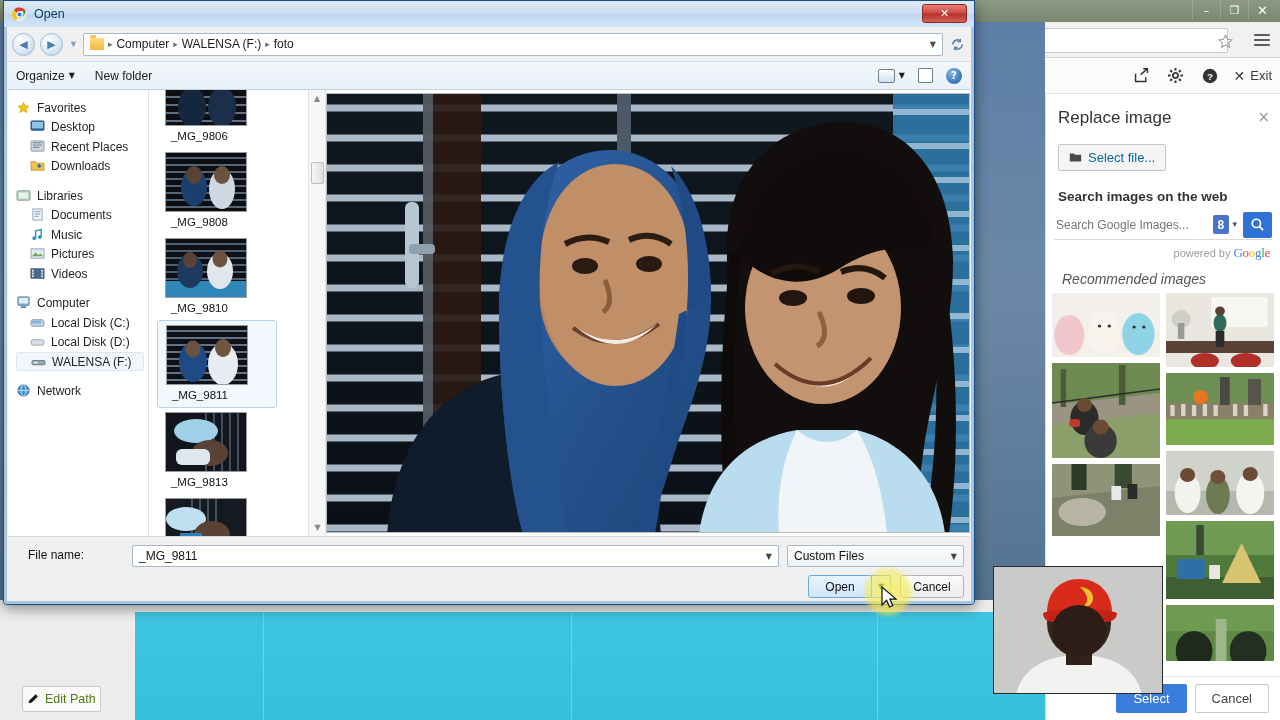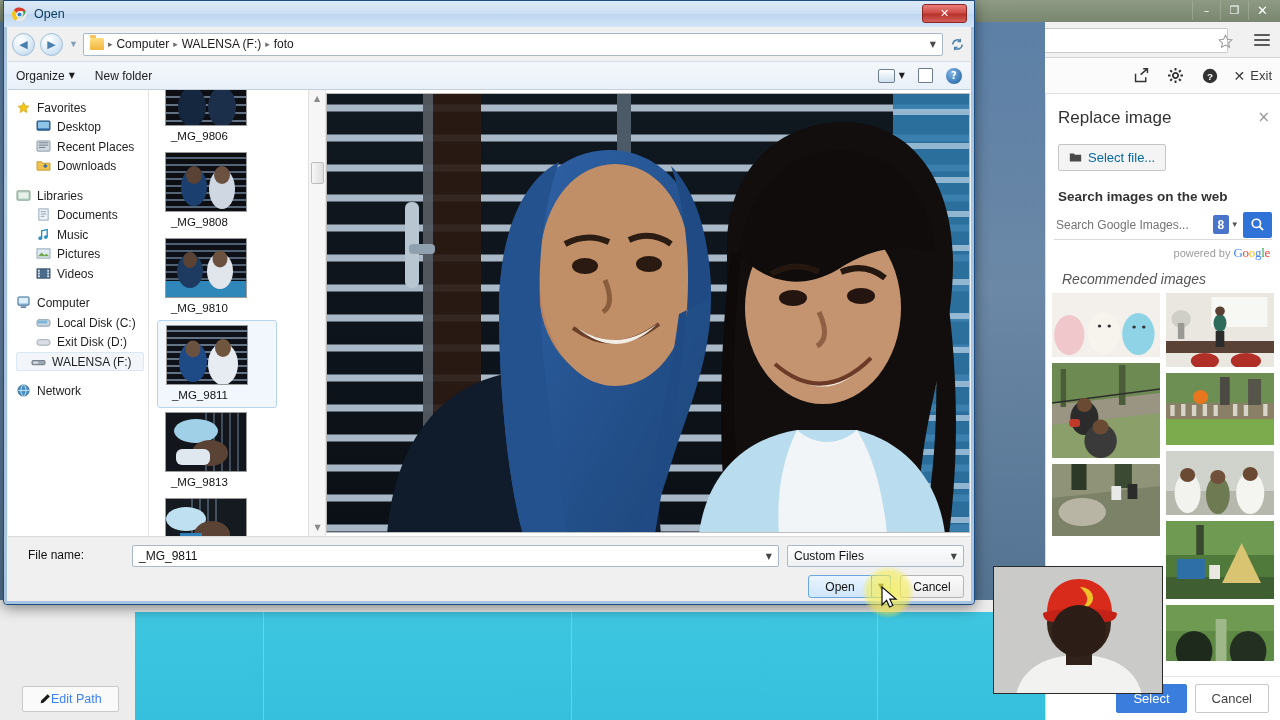--- a/index.html
+++ b/index.html
@@ -90,23 +90,23 @@
   }
   .btn-replace { background: #3b7ddd; color: #fff; border: 1px solid #3b7ddd; padding: 6px 16px; font-size: 13px; border-radius: 2px; }
   .btn-cancel-p { background: #fff; color: #444; border: 1px solid #c8c8c8; padding: 6px 16px; font-size: 13px; border-radius: 2px; }
 
   
   .page-body { position: absolute; left: 0; top: 600px; width: 1045px; height: 120px; background: #ececec; }
   .teal-band { position: absolute; left: 135px; top: 612px; width: 910px; height: 108px; background: linear-gradient(180deg,#3ec6e0 0%,#36c0dd 100%); }
   .teal-band .gl { position: absolute; top: 0; width: 1px; height: 108px; background: rgba(255,255,255,.25); }
   .edit-path-btn {
     position: absolute; left: 22px; top: 686px;
-    display: inline-flex; align-items: center; 
-    padding: 5px 16px; background: #fafafa; border: 1px solid #c9c9c9; border-radius: 2px;
-    font-size: 12.5px; color: #3b82f6;
+    display: inline-flex; align-items: center; gap: 6px;
+    padding: 5px 4px; background: #fafafa; border: 1px solid #c9c9c9; border-radius: 2px;
+    font-size: 12.5px; color: #4d7c0f;
   }
 
   
   .dialog {
     position: absolute; left: 3px; top: 0px; width: 972px; height: 605px;
     background: #f0f0f0;
     border: 1px solid #1c4d82;
     border-radius: 0 0 4px 4px;
     box-shadow: 0 3px 14px rgba(0,0,0,.45);
   }
@@ -162,21 +162,21 @@
   .view-ico { width:17px;height:14px;border:1px solid #6c7d8e;border-radius:2px;background:linear-gradient(180deg,#fff,#cfe0ef); position:relative; }
   .pane-ico { width:15px;height:15px;border:1px solid #6c7d8e;border-radius:1px;background:#fff; }
   .pane-ico:after{content:'';position:absolute;}
   .help-ico { width:16px;height:16px;border-radius:50%;background:radial-gradient(circle at 35% 30%,#7fb4e6,#1c5f9e); color:#fff;font-size:10px;font-weight:bold;display:flex;align-items:center;justify-content:center; font-family:"DejaVu Sans",sans-serif;}
 
   .dlg-body { position: absolute; left: 4px; top: 89px; right: 4px; bottom: 68px; background: #fff; display: flex; }
 
   
   .nav-pane { width: 156px; background: #fff; border-right: 1px solid #e3e3e3; padding: 8px 0 0 0; overflow: hidden; }
   .np-group { margin-bottom: 10px; }
-  .np-row { display: flex; align-items: center; gap: 6px; height: 19.5px; padding-left: 28px; font-size: 12px; color: #1f1f1f; }
+  .np-row { display: flex; align-items: center; gap: 6px; height: 19.5px; padding-left: 22px; font-size: 12px; color: #1f1f1f; }
   .np-row.head { padding-left: 8px; font-size: 12px; }
   .np-row.sel { background: #f2f6fb; border: 1px solid #dbe7f3; border-radius: 2px; margin: 0 4px 0 8px; padding-left: 14px; height:19px;}
   .np-ico { width: 15px; height: 14px; flex: 0 0 15px; border-radius: 2px; }
 
   
   .file-pane { width: 196px; position: relative; background: #fff; border-right: 1px solid #e3e3e3; overflow: hidden; }
   .file-items { position: absolute; left: 0; top: -28px; width: 178px; }
   .file-item { padding: 4px 0 2px 16px; }
   .file-item .fthumb { width: 82px; height: 60px; border: 1px solid #9a9a9a; background: #111; overflow: hidden; position: relative; }
   .file-item .fname { font-size: 11.5px; color: #111; margin: 4px 0 4px 6px; }
@@ -623,21 +623,21 @@
                 </svg>
             </span>
             <span>Local Disk (C:)</span>
           </div>
           <div class="np-row">
             <span class="np-ico">
               <svg viewBox="0 0 16 14" width="15" height="13">
                   <rect x="1" y="5" width="14" height="6" rx="2.5" fill="#d8dee4" stroke="#9aa6b2"></rect>
                 </svg>
             </span>
-            <span>Exit Disk (D:)</span>
+            <span>Local Disk (D:)</span>
           </div>
           <div class="np-row sel">
             <span class="np-ico">
               <svg viewBox="0 0 16 14" width="15" height="13">
                   <rect x="1" y="6" width="14" height="4.5" rx="1" fill="#9aa6b2" stroke="#6b7683"></rect>
                   <rect x="2.5" y="7.2" width="5" height="2" fill="#dfe6ec"></rect>
                 </svg>
             </span>
             <span>WALENSA (F:)</span>
           </div>

